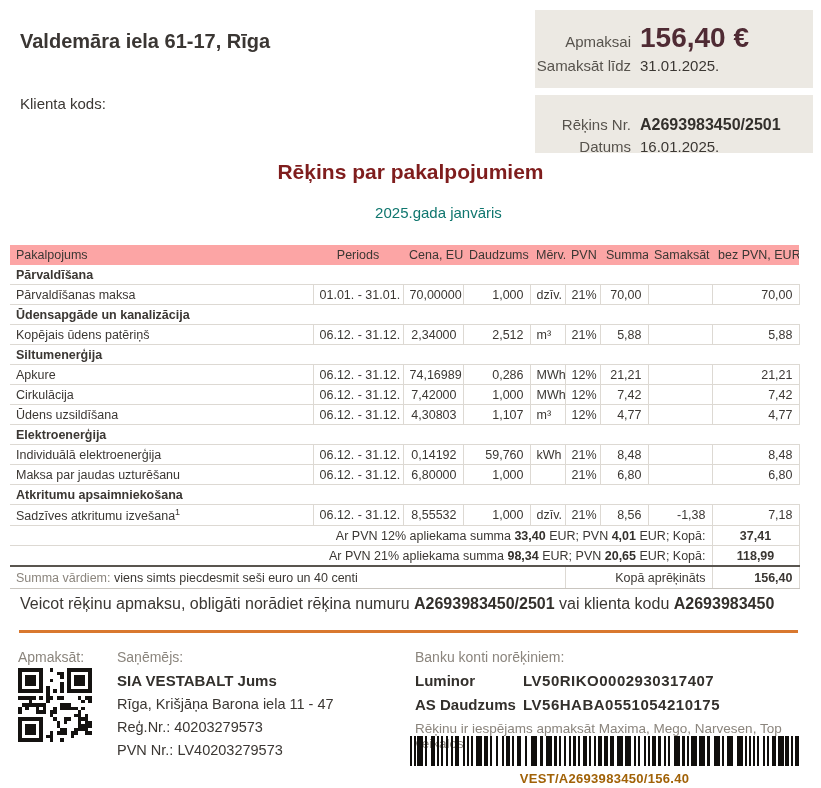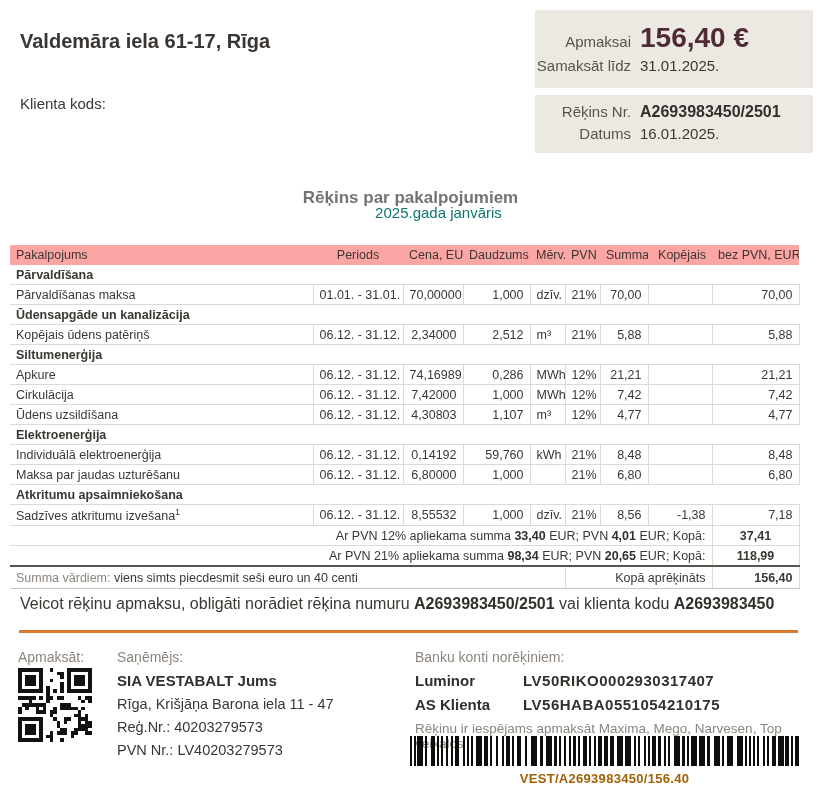--- a/index.html
+++ b/index.html
@@ -5,28 +5,28 @@
   html,body{margin:0;padding:0;background:#fff;}
   .page{
     position:relative;width:821px;height:788px;background:#ffffff;overflow:hidden;
     font-family:"Liberation Sans","DejaVu Sans",sans-serif;color:#3b3733;
   }
   
   .address{position:absolute;left:20px;top:30px;font-size:20px;font-weight:bold;color:#3a3633;}
   .client-code{position:absolute;left:20px;top:95px;font-size:15px;color:#3b3733;}
   .info-box{position:absolute;left:535px;width:278px;background:#ece9e3;box-sizing:border-box;}
   .box-pay{top:10px;height:78px;padding-top:13px;}
-  .box-inv{top:95px;height:58px;padding-top:8px;}
+  .box-inv{top:95px;height:58px;padding-top:21px;}
   .ib-row{display:flex;align-items:baseline;margin-bottom:4px;}
   .ib-label{width:96px;text-align:right;font-size:15px;color:#57534d;flex:none;}
   .ib-value{margin-left:9px;font-size:15px;color:#3b3733;}
   .ib-amount{margin-left:9px;font-size:28px;font-weight:bold;color:#4f2b34;line-height:30px;}
   .ib-strong{font-weight:bold;font-size:16px;color:#33302c;}
   
-  .doc-title{position:absolute;left:0;top:188px;width:100%;text-align:center;font-size:17px;font-weight:bold;color:#737373;}
+  .doc-title{position:absolute;left:0;top:160px;width:100%;text-align:center;font-size:21px;font-weight:bold;color:#7f1d1d;}
   .doc-subtitle{position:absolute;left:16px;top:204px;width:100%;text-align:center;font-size:15px;color:#0f766e;padding-left:12px;}
   
   table.services{position:absolute;left:10px;top:245px;width:789px;border-collapse:collapse;table-layout:fixed;}
   .services th{background:#fca5a5;font-weight:normal;font-size:12.5px;color:#3b3733;padding:3px 6px;height:14px;white-space:nowrap;overflow:hidden;}
   .services td{font-size:12.5px;color:#3b3733;padding:2px 6px;height:15px;border-bottom:1px solid #ddd9d3;white-space:nowrap;overflow:hidden;}
   .a-l{text-align:left}.a-c{text-align:center}.a-r{text-align:right}
   .section-cell{font-weight:bold;color:#302d29;}
   td.c-period{border-left:1px solid #ddd9d3;text-align:center;}
   td.c-price,td.c-qty,td.c-sum,td.c-recalc,td.c-exvat{border-left:1px solid #ddd9d3;text-align:right;}
   td.c-unit{border-left:1px solid #ddd9d3;text-align:left;}
@@ -107,21 +107,21 @@
     </colgroup>
     <thead>
       <tr>
         <th class="a-l">Pakalpojums</th>
         <th class="a-c">Periods</th>
         <th class="a-r">Cena, EUR</th>
         <th class="a-r">Daudzums</th>
         <th class="a-l">Mērv.</th>
         <th class="a-c">PVN</th>
         <th class="a-r">Summa</th>
-        <th class="a-r">Kopējais</th>
+        <th class="a-r">Samaksāt</th>
         <th class="a-r">bez PVN, EUR</th>
       </tr>
     </thead>
     <tbody>
         <tr>
           <td colspan="9" class="section-cell a-l">Pārvaldīšana</td>
         </tr>
         <tr>
           <td class="c-service a-l">Pārvaldīšanas maksa</td>
           <td class="c-period">01.01. - 31.01.</td>
@@ -367,21 +367,21 @@
     <div class="r-line">PVN Nr.: LV40203279573</div>
   </div>
 
   <div class="bank-block">
     <div class="f-label">Banku konti norēķiniem:</div>
     <div class="bank-row">
       <span class="bank-name">Luminor</span>
       <span class="bank-acc">LV50RIKO0002930317407</span>
     </div>
     <div class="bank-row">
-      <span class="bank-name">AS Klienta</span>
+      <span class="bank-name">AS Daudzums</span>
       <span class="bank-acc">LV56HABA0551054210175</span>
     </div>
     <div class="stores-note">Rēķinu ir iespējams apmaksāt Maxima, Mego, Narvesen, Top veikalos</div>
   </div>
 
   <div class="barcode-wrap">
     <svg width="389" height="30" xmlns="http://www.w3.org/2000/svg" shape-rendering="crispEdges">
         <rect x="0" y="0" width="2" height="30" fill="#100e0c"></rect>
         <rect x="4" y="0" width="2" height="30" fill="#100e0c"></rect>
         <rect x="7" y="0" width="6" height="30" fill="#100e0c"></rect>

